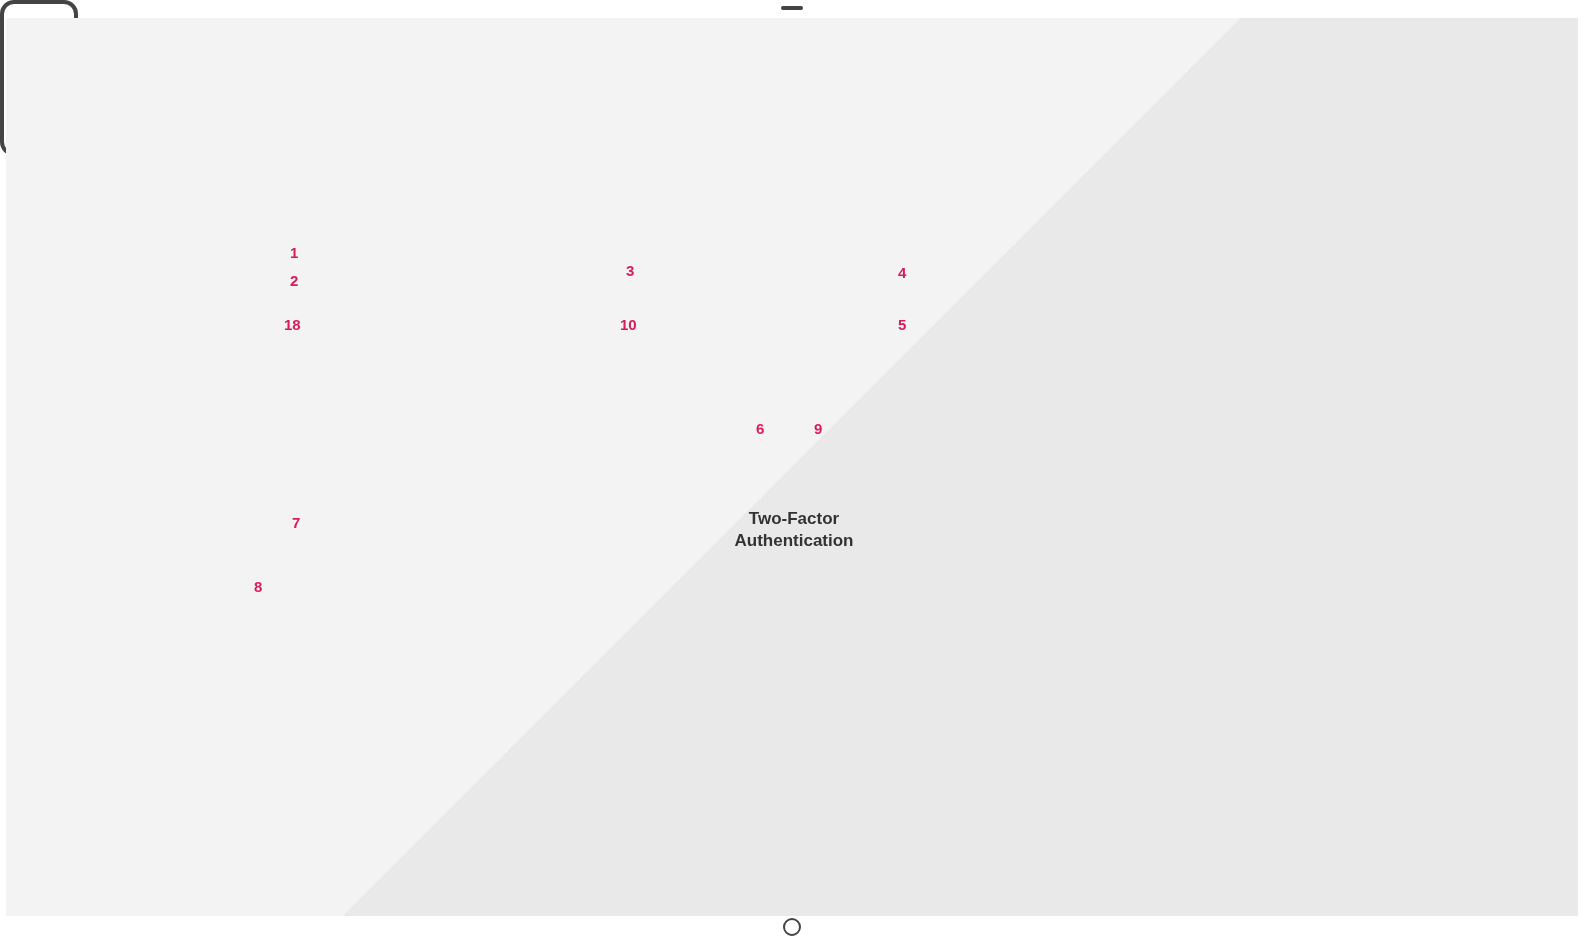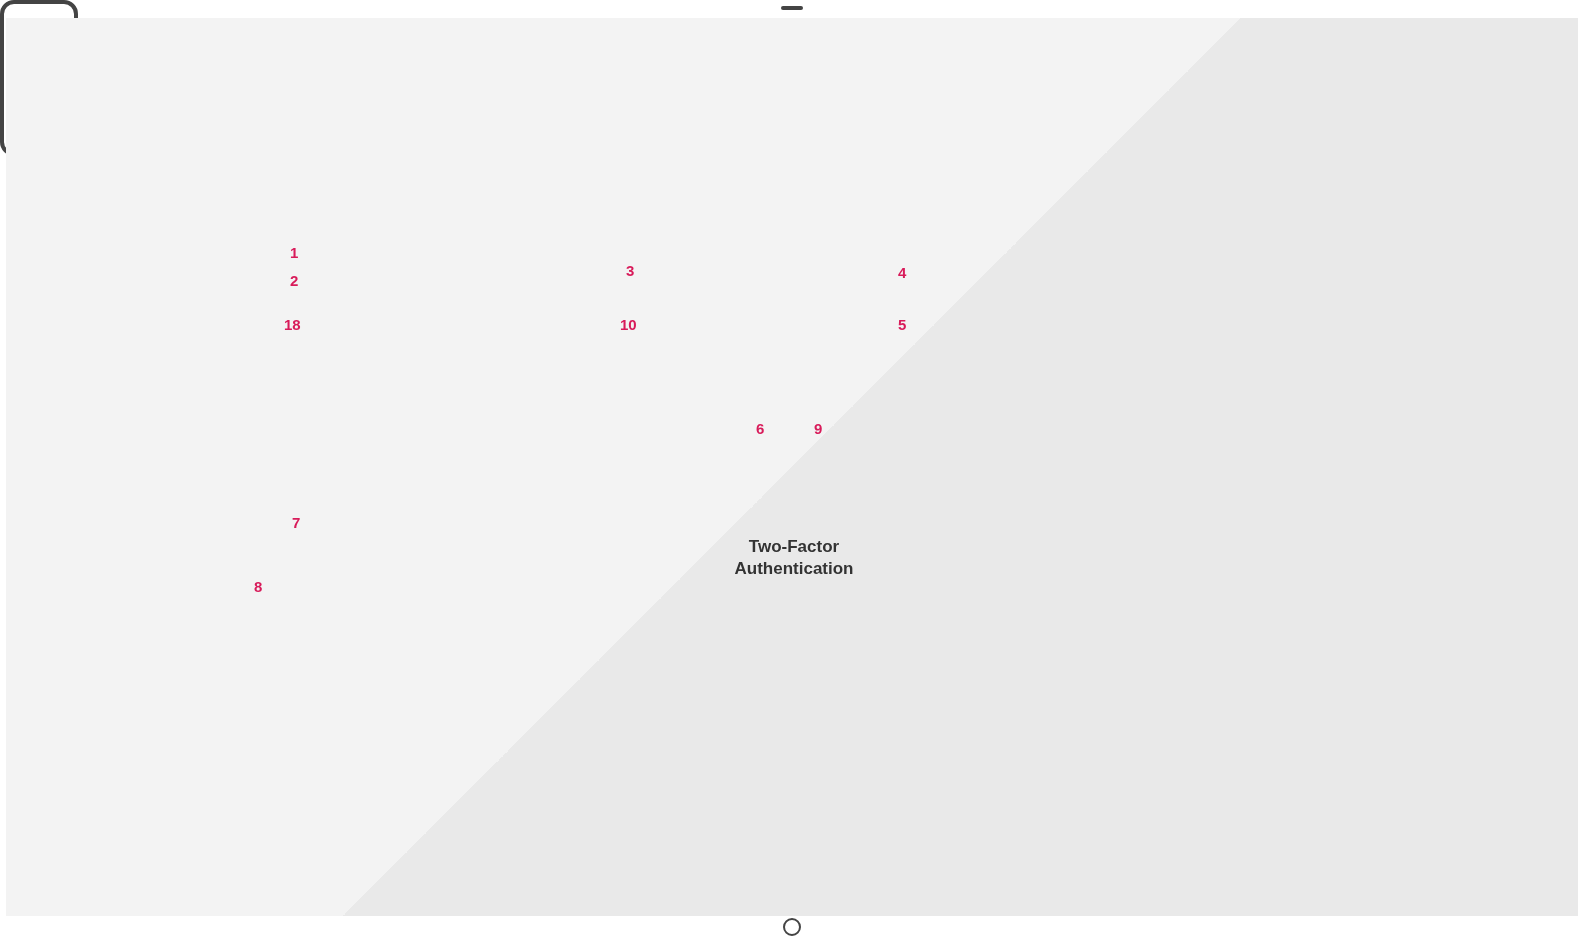--- a/index.html
+++ b/index.html
@@ -210,21 +210,21 @@
 
   <div class="auth-title" style="left:332px; top:462px;">Select an Authentication Method</div>
   <div class="auth-btn" style="left:378px; top:488px;">Send a Push Notification</div>
   <div class="auth-btn" style="left:378px; top:522px;">Call Me</div>
   <div class="auth-btn" style="left:378px; top:556px;">Enter a Passcode</div>
 
   <div class="phone">
     <div class="phone-screen"></div>
   </div>
 
-  <div class="cloud-label" style="left:724px; top:536px; width:140px; white-space:pre-line;">Two-Factor
+  <div class="cloud-label" style="left:724px; top:508px; width:140px; white-space:pre-line;">Two-Factor
 Authentication</div>
 
   <span class="arrow-num" style="left:290px; top:244px;">1</span>
   <span class="arrow-num" style="left:290px; top:272px;">2</span>
   <span class="arrow-num" style="left:284px; top:316px;">18</span>
   <span class="arrow-num" style="left:626px; top:262px;">3</span>
   <span class="arrow-num" style="left:898px; top:264px;">4</span>
   <span class="arrow-num" style="left:898px; top:316px;">5</span>
   <span class="arrow-num" style="left:756px; top:420px;">6</span>
   <span class="arrow-num" style="left:814px; top:420px;">9</span>

